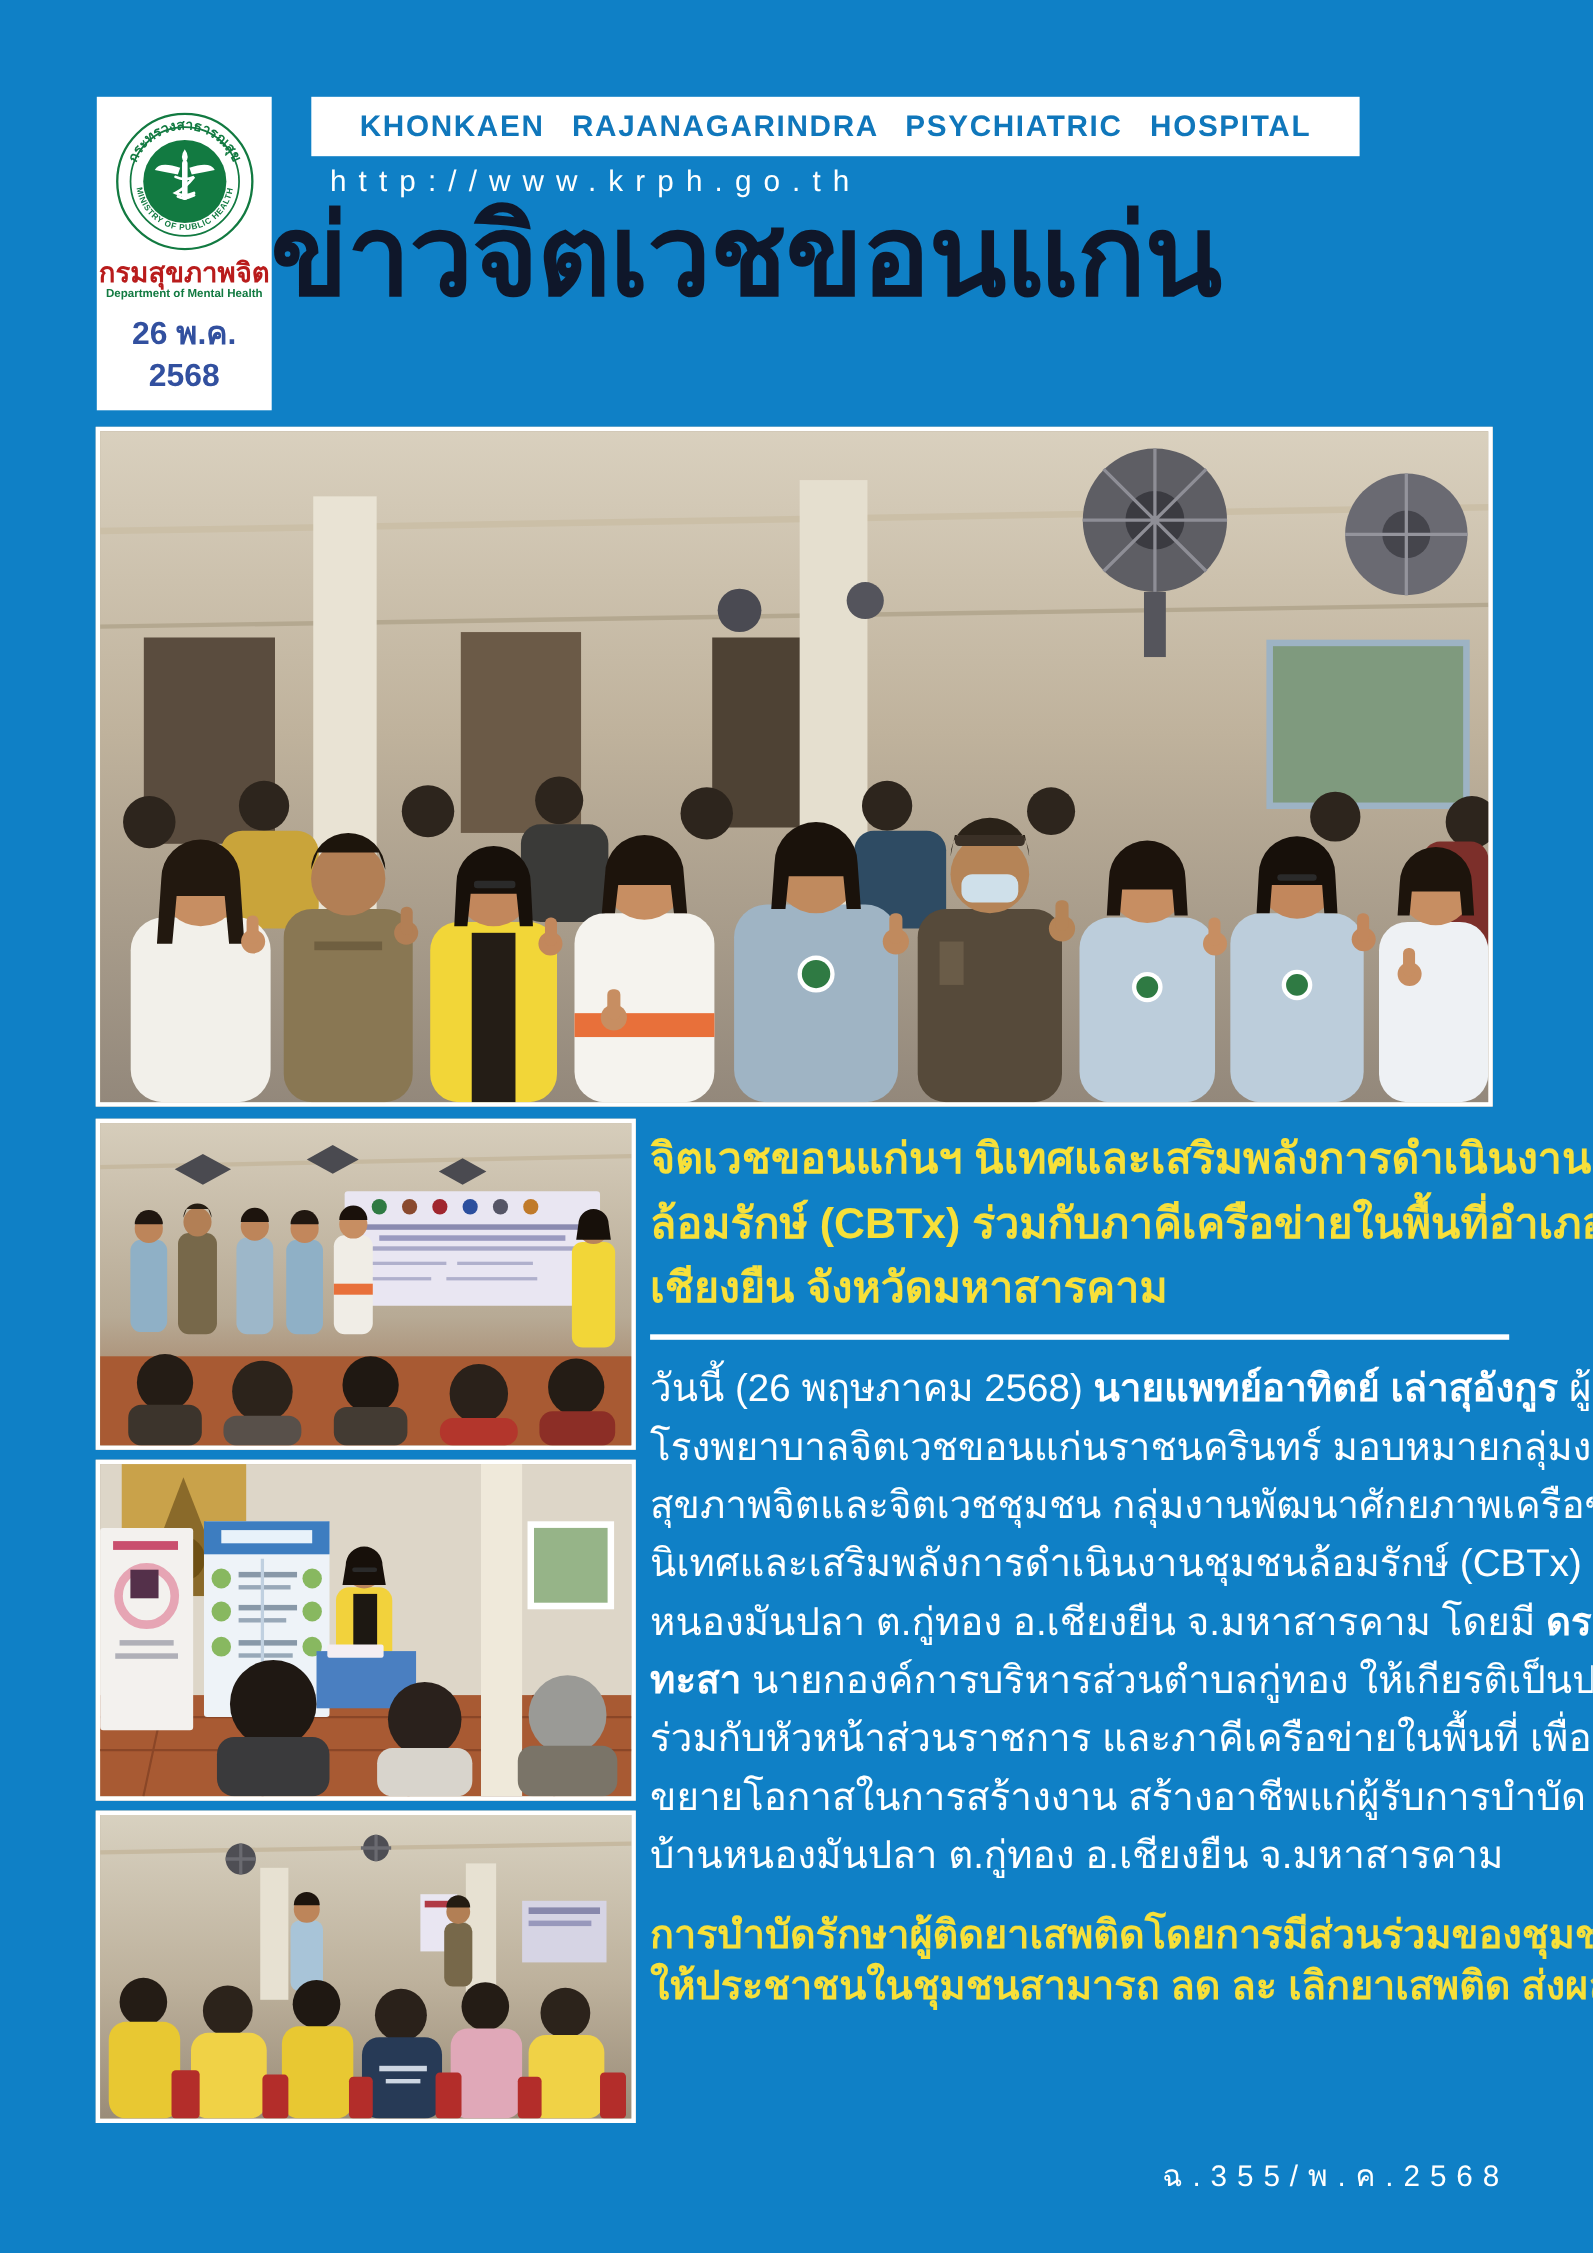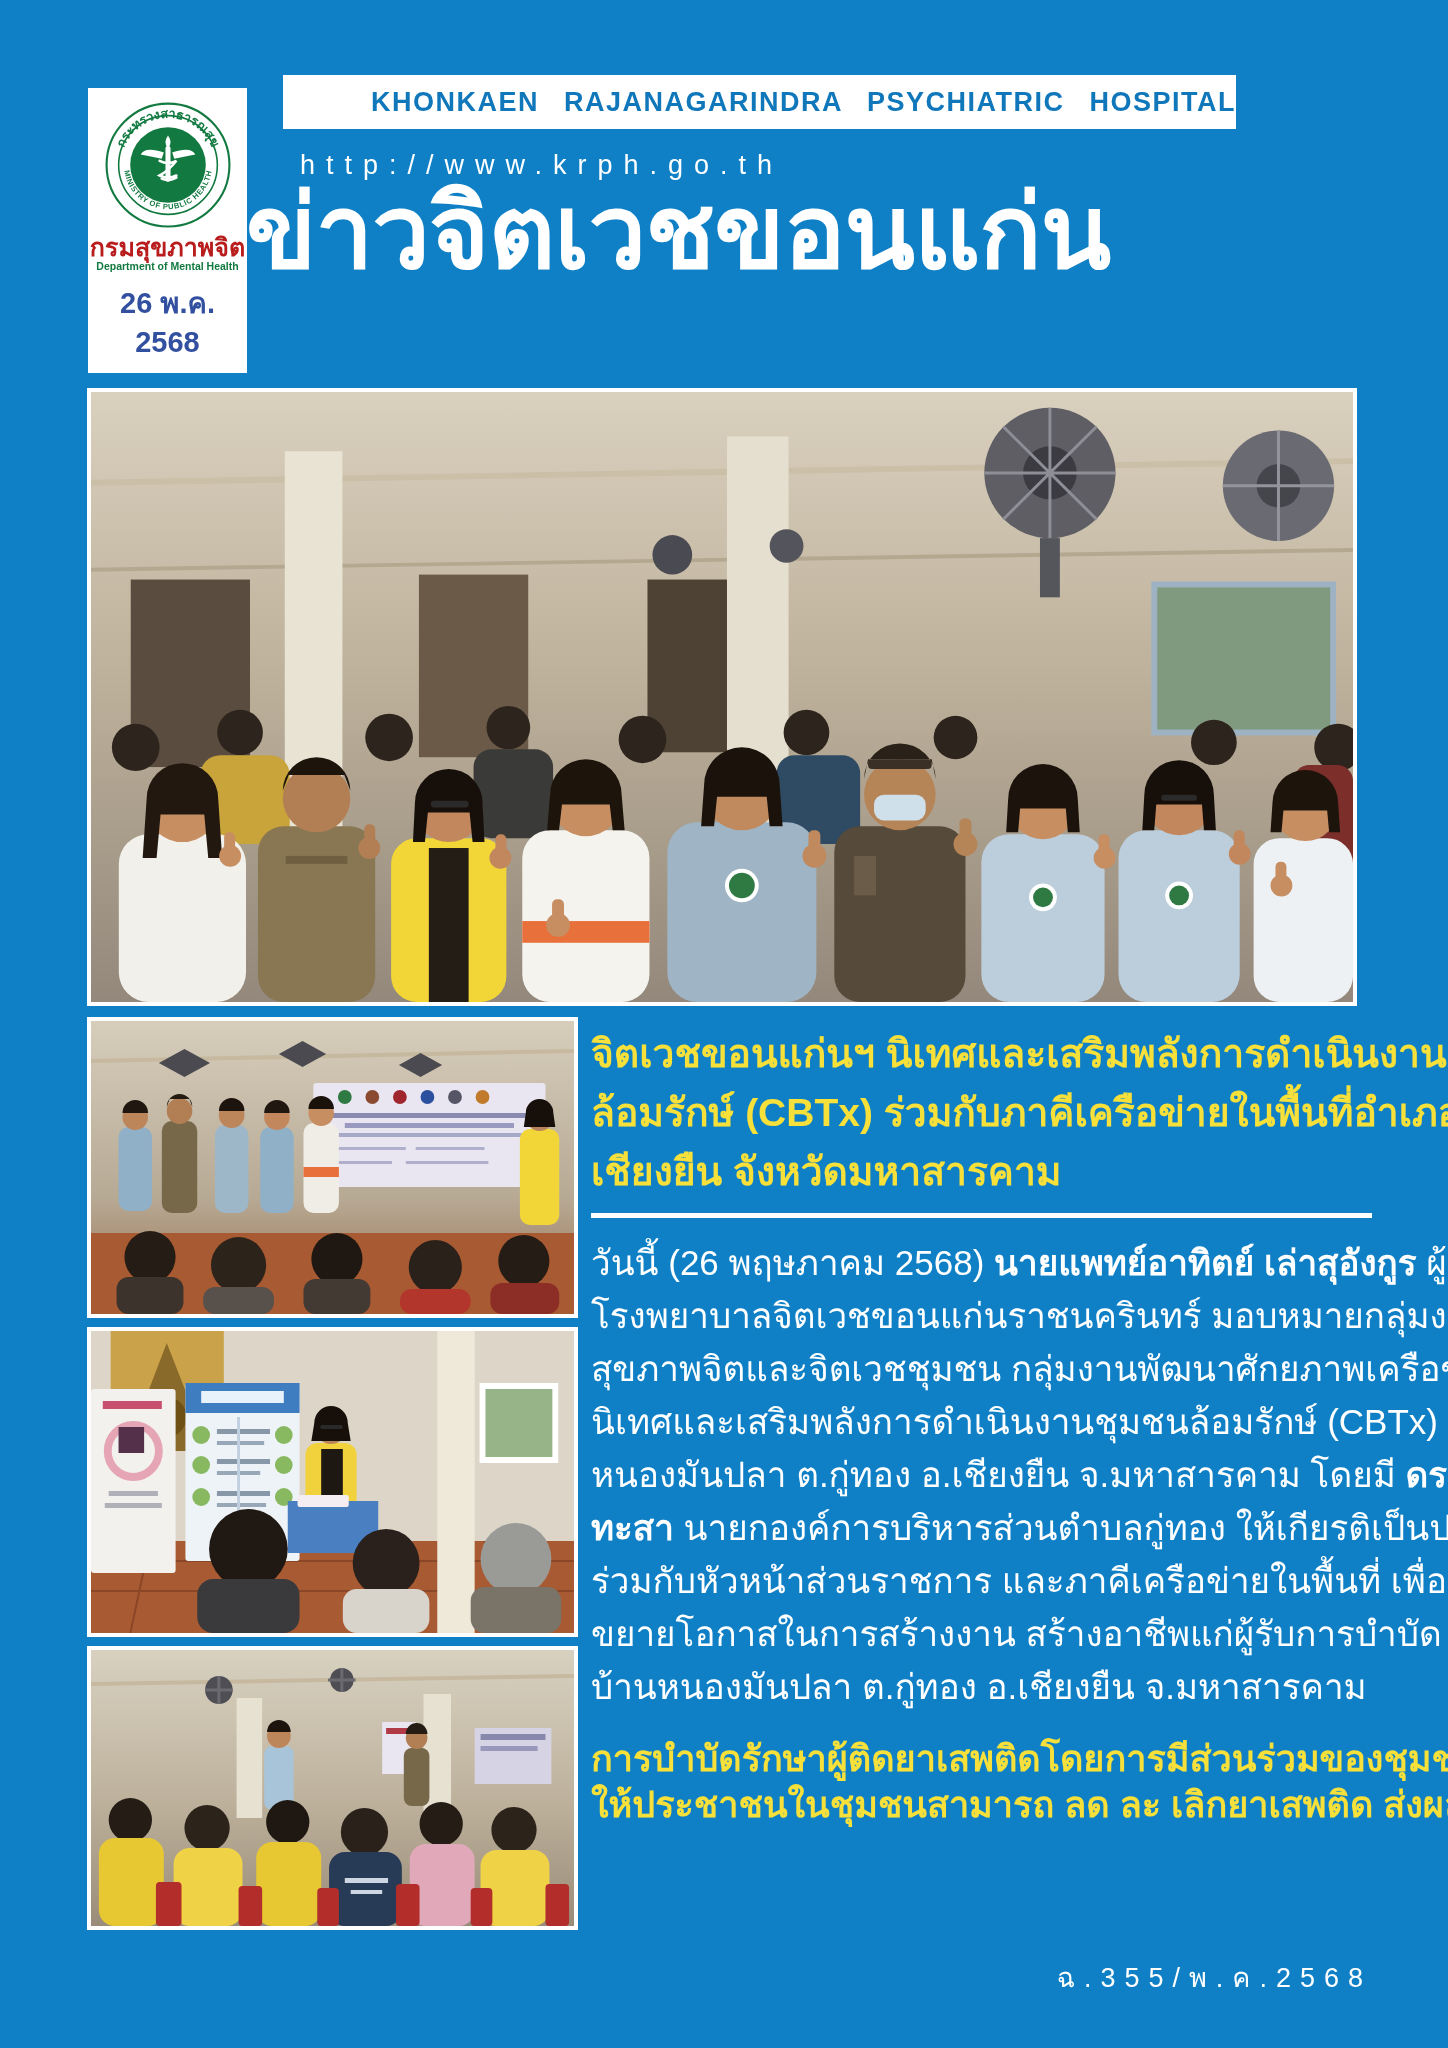--- a/index.html
+++ b/index.html
@@ -7,24 +7,24 @@
        font-family:"Liberation Sans","DejaVu Sans",sans-serif;}
   .abs{position:absolute;}
 
   
   .logo-box{left:88px;top:88px;width:159px;height:285px;background:#ffffff;text-align:center;}
   .seal{margin-top:14px;width:126px;height:126px;}
   .dept-th{color:#b91c1c;font-weight:bold;font-size:25px;line-height:26px;margin-top:2px;}
   .dept-en{color:#127a41;font-weight:bold;font-size:10.5px;line-height:13px;}
   .issue-date{position:absolute;left:0;right:0;bottom:14px;color:#32509f;font-weight:bold;font-size:29px;text-align:center;}
 
-  .hosp-bar{left:283px;top:75px;width:953px;height:54px;background:#ffffff;display:flex;align-items:center;justify-content:flex-end;}
+  .hosp-bar{left:283px;top:88px;width:953px;height:54px;background:#ffffff;display:flex;align-items:center;justify-content:center;}
   .hosp-bar span{color:#1077bb;font-weight:800;font-size:27px;letter-spacing:1.5px;word-spacing:16px;white-space:nowrap;}
   .url{left:300px;top:150px;color:#ffffff;font-weight:400;font-size:27px;letter-spacing:11px;white-space:nowrap;text-decoration:none;}
-  .big-title{left:246px;top:168px;width:1160px;color:#ffffff;font-weight:800;font-size:103px;line-height:130px;white-space:nowrap;letter-spacing:-1px;}
+  .big-title{left:246px;top:168px;width:1160px;color:#0f172a;font-weight:800;font-size:103px;line-height:130px;white-space:nowrap;letter-spacing:-1px;}
 
   
   figure.ph{margin:0;background:#b9ad99;border:4px solid #ffffff;box-sizing:border-box;}
   figure.ph svg{display:block;width:100%;height:100%;}
   .ph-main{left:87px;top:388px;width:1270px;height:618px;}
   .ph-2{left:87px;top:1017px;width:491px;height:301px;}
   .ph-3{left:87px;top:1327px;width:491px;height:310px;}
   .ph-4{left:87px;top:1646px;width:491px;height:284px;}
 
   

